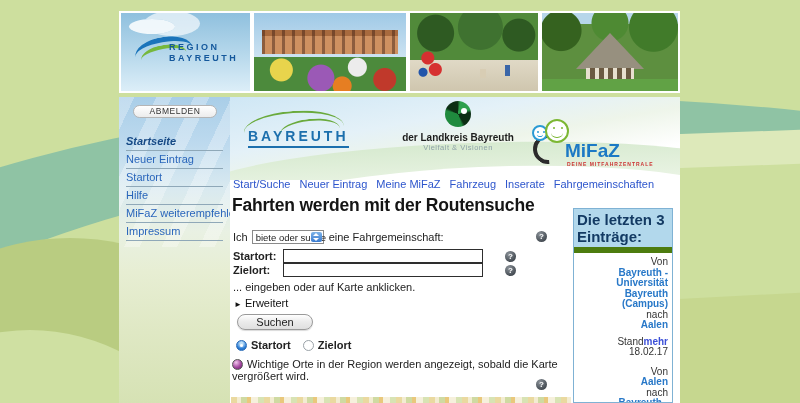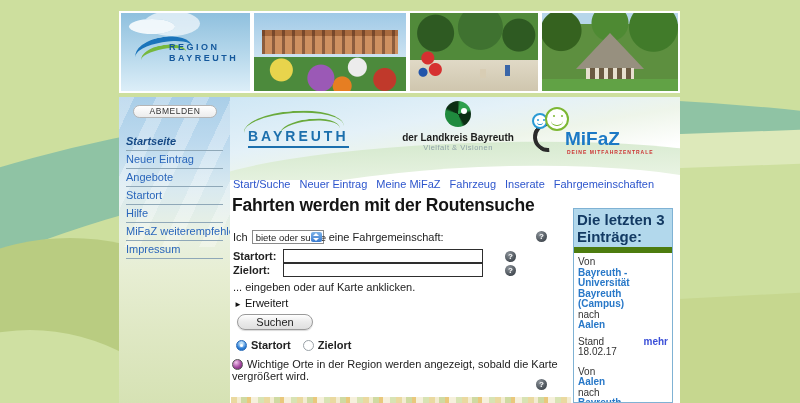--- a/index.html
+++ b/index.html
@@ -117,21 +117,21 @@
   .stadt-text{display:inline-block;font-size:14px;font-weight:bold;letter-spacing:3px;
      color:#1c6fad;border-bottom:2px solid #1c6fad;padding-bottom:2px;}
 
   .logo-lk{position:absolute;left:168px;top:4px;width:120px;text-align:center;cursor:pointer;}
   .lk-icon{display:inline-block;width:26px;height:26px;border-radius:50%;position:relative;
      background:conic-gradient(from 220deg,#1f8a3e 0 18%,#0c2e14 22% 38%,#2ea04c 42% 58%,#0c2e14 62% 80%,#1f8a3e 84% 100%);}
   .lk-icon::after{content:"";position:absolute;left:60%;top:28%;width:6px;height:6px;border-radius:50%;background:#fff;}
   .lk-t1{font-size:10px;font-weight:bold;color:#1d1d1d;margin-top:1px;white-space:nowrap;}
   .lk-t2{font-size:7.5px;color:#8fa3a8;margin-top:0;letter-spacing:.5px;}
 
-  .logo-mifaz{position:absolute;left:302px;top:10px;width:130px;height:60px;cursor:pointer;}
+  .logo-mifaz{position:absolute;left:302px;top:22px;width:130px;height:60px;cursor:pointer;}
   .sm{position:absolute;border-radius:50%;background:#fff;}
   .sm::before{content:"";position:absolute;width:2px;height:2px;border-radius:50%;left:28%;top:30%;}
   .sm::after{content:"";position:absolute;left:22%;top:35%;width:56%;height:44%;
      border-radius:50%;border-bottom:1.5px solid transparent;}
   .sm-b{left:0;top:6px;width:16px;height:16px;border:2px solid #2a9ad4;}
   .sm-b::before{background:#2a9ad4;box-shadow:6px 0 0 #2a9ad4;}
   .sm-b::after{border-bottom-color:#2a9ad4;}
   .sm-g{left:13px;top:0;width:24px;height:24px;border:2.5px solid #7cb733;}
   .sm-g::before{background:#7cb733;box-shadow:8px 0 0 #7cb733;}
   .sm-g::after{border-bottom-color:#7cb733;}
@@ -197,21 +197,21 @@
   .map-edge{position:absolute;left:1px;top:300px;width:340px;height:6px;cursor:pointer;
      background:repeating-linear-gradient(90deg,#ead9a0 0 6px,#f3ecd2 6px 10px,#cfdaa2 10px 16px,
         #e9c87c 16px 20px,#f6f0dc 20px 27px,#d8e3b4 27px 33px);}
 
   
   .latest-box{position:absolute;left:454px;top:111px;width:100px;height:195px;
      border:1px solid #7fb2d4;background:#fff;overflow:hidden;}
   .lb-head{background:#b2d8ec;border-bottom:6px solid #4d7c0f;font-size:15px;font-weight:bold;
      color:#133a63;padding:2px 3px;}
   .lb-body{padding:4px 4px 0 4px;font-size:10px;line-height:10.5px;color:#333;}
-  .entry{margin-bottom:9px;}
+  .entry{margin-bottom:9px;text-align:right;}
   .elink{display:block;color:#2878c8;font-weight:bold;text-decoration:none;cursor:pointer;}
   .stand-row{margin-top:6px;}
   .mehr{float:right;color:#3c50d8;font-weight:bold;text-decoration:none;cursor:pointer;}
 </style>
 </head>
 <body>
 
 <div class="bg">
   <div class="teal"></div>
   <div class="teal-cover"></div>
@@ -255,21 +255,20 @@
   </div>
 
   <div class="body-row">
 
     <div class="sidebar">
       <div class="stripes"></div>
       <div class="abmelden">ABMELDEN</div>
       <div class="nav">
         <div class="nav-item active">Startseite</div>
         <div class="nav-item">Neuer Eintrag</div>
-        <div class="nav-item">Angebote</div>
         <div class="nav-item">Startort</div>
         <div class="nav-item">Hilfe</div>
         <div class="nav-item">MiFaZ weiterempfehlen</div>
         <div class="nav-item">Impressum</div>
       </div>
     </div>
 
     <div class="main">
 
       <div class="mid-row">

